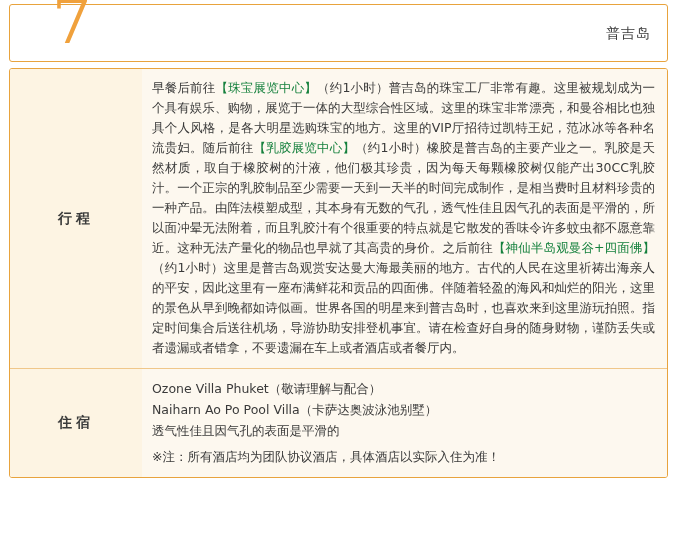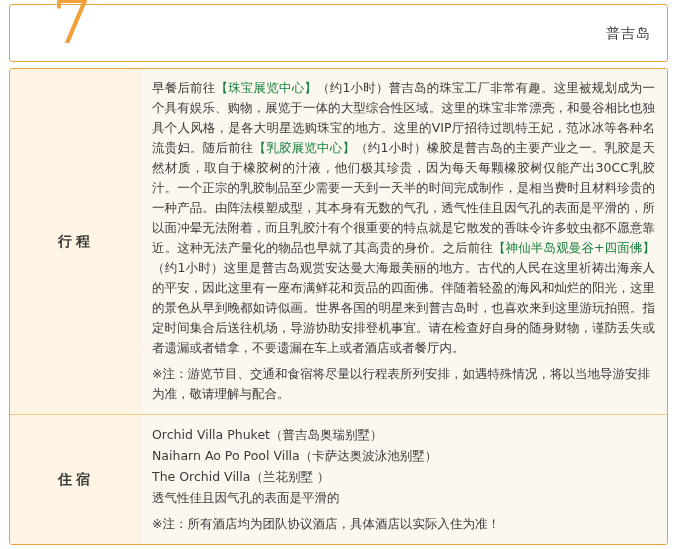--- a/index.html
+++ b/index.html
@@ -114,29 +114,27 @@
   </div>
 
   <div class="tbl">
 
     <div class="row">
       <div class="row-label">行程</div>
       <div class="row-body">
         <p>
           <span>早餐后前往</span><span class="hl">【珠宝展览中心】</span><span>（约1小时）普吉岛的珠宝工厂非常有趣。这里被规划成为一个具有娱乐、购物，展览于一体的大型综合性区域。这里的珠宝非常漂亮，和曼谷相比也独具个人风格，是各大明星选购珠宝的地方。这里的VIP厅招待过凯特王妃，范冰冰等各种名流贵妇。随后前往</span><span class="hl">【乳胶展览中心】</span><span>（约1小时）橡胶是普吉岛的主要产业之一。乳胶是天然材质，取自于橡胶树的汁液，他们极其珍贵，因为每天每颗橡胶树仅能产出30CC乳胶汁。一个正宗的乳胶制品至少需要一天到一天半的时间完成制作，是相当费时且材料珍贵的一种产品。由阵法模塑成型，其本身有无数的气孔，透气性佳且因气孔的表面是平滑的，所以面冲晕无法附着，而且乳胶汁有个很重要的特点就是它散发的香味令许多蚊虫都不愿意靠近。这种无法产量化的物品也早就了其高贵的身价。之后前往</span><span class="hl">【神仙半岛观曼谷+四面佛】</span><span>（约1小时）这里是普吉岛观赏安达曼大海最美丽的地方。古代的人民在这里祈祷出海亲人的平安，因此这里有一座布满鲜花和贡品的四面佛。伴随着轻盈的海风和灿烂的阳光，这里的景色从早到晚都如诗似画。世界各国的明星来到普吉岛时，也喜欢来到这里游玩拍照。指定时间集合后送往机场，导游协助安排登机事宜。请在检查好自身的随身财物，谨防丢失或者遗漏或者错拿，不要遗漏在车上或者酒店或者餐厅内。</span>
         </p>
-        <span class="note">※注：游览节目、交通和食宿将尽量以行程表所列安排，如遇特殊情况，将以当地导游安排为准，敬请理解与配合。</span>
       </div>
     </div>
 
     <div class="row">
       <div class="row-label">住宿</div>
       <div class="row-body">
-        <span class="stay-line">Orchid Villa Phuket（普吉岛奥瑞别墅）</span>
+        <span class="stay-line">Ozone Villa Phuket（敬请理解与配合）</span>
         <span class="stay-line">Naiharn Ao Po Pool Villa（卡萨达奥波泳池别墅）</span>
-        <span class="stay-line">The Orchid Villa（兰花别墅 ）</span>
         <span class="stay-line">  透气性佳且因气孔的表面是平滑的</span>
         <span class="note">※注：所有酒店均为团队协议酒店，具体酒店以实际入住为准！</span>
       </div>
     </div>
 
   </div>
 </div>
 
 </body></html>

